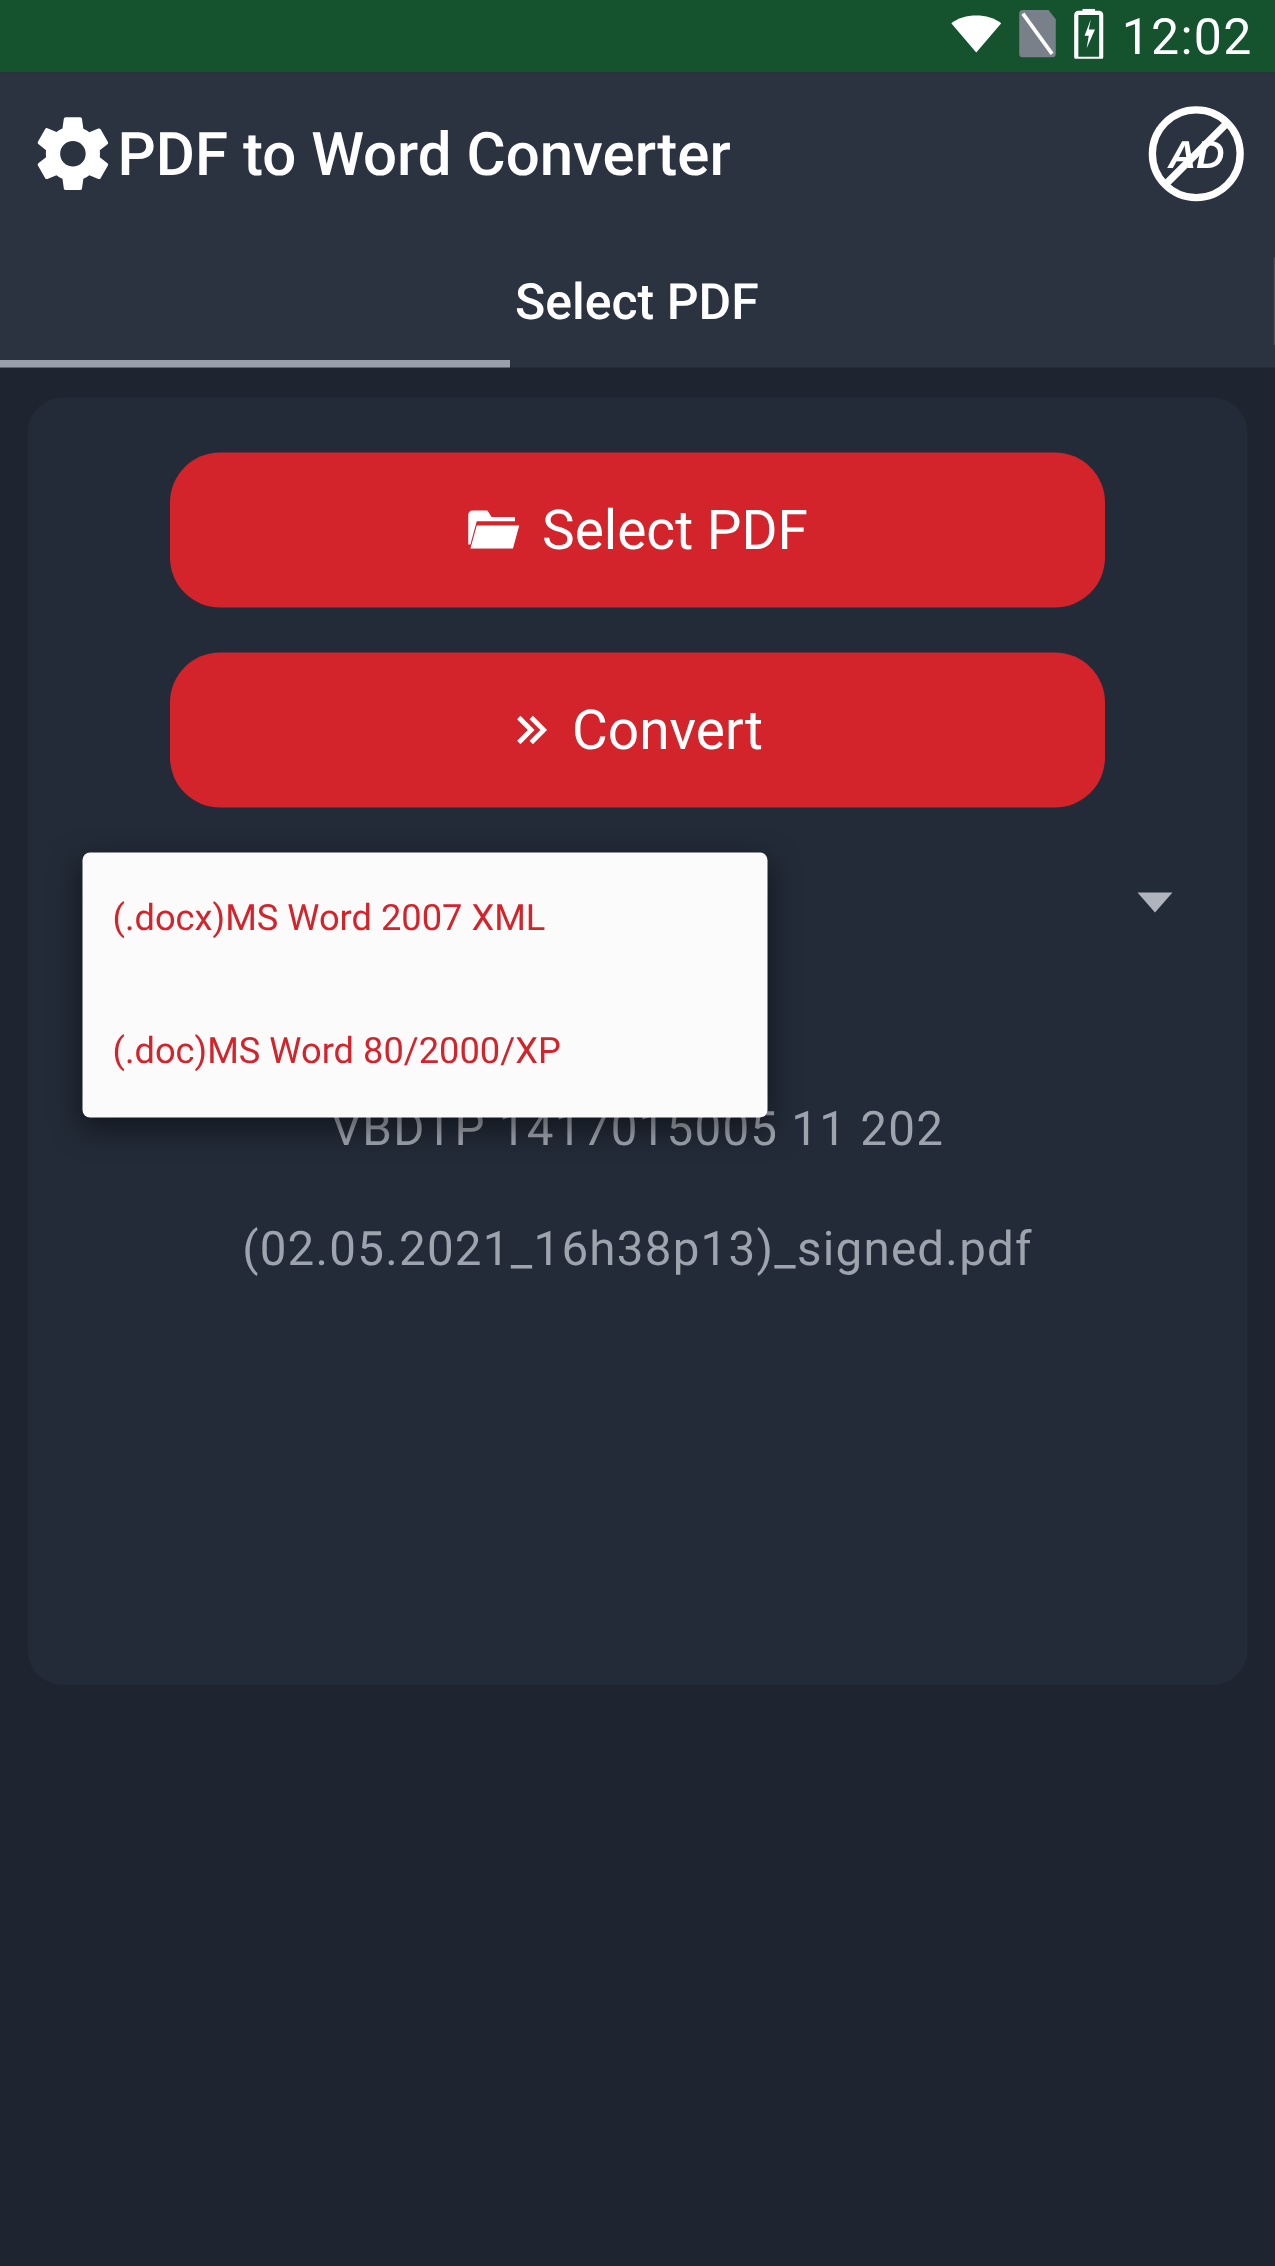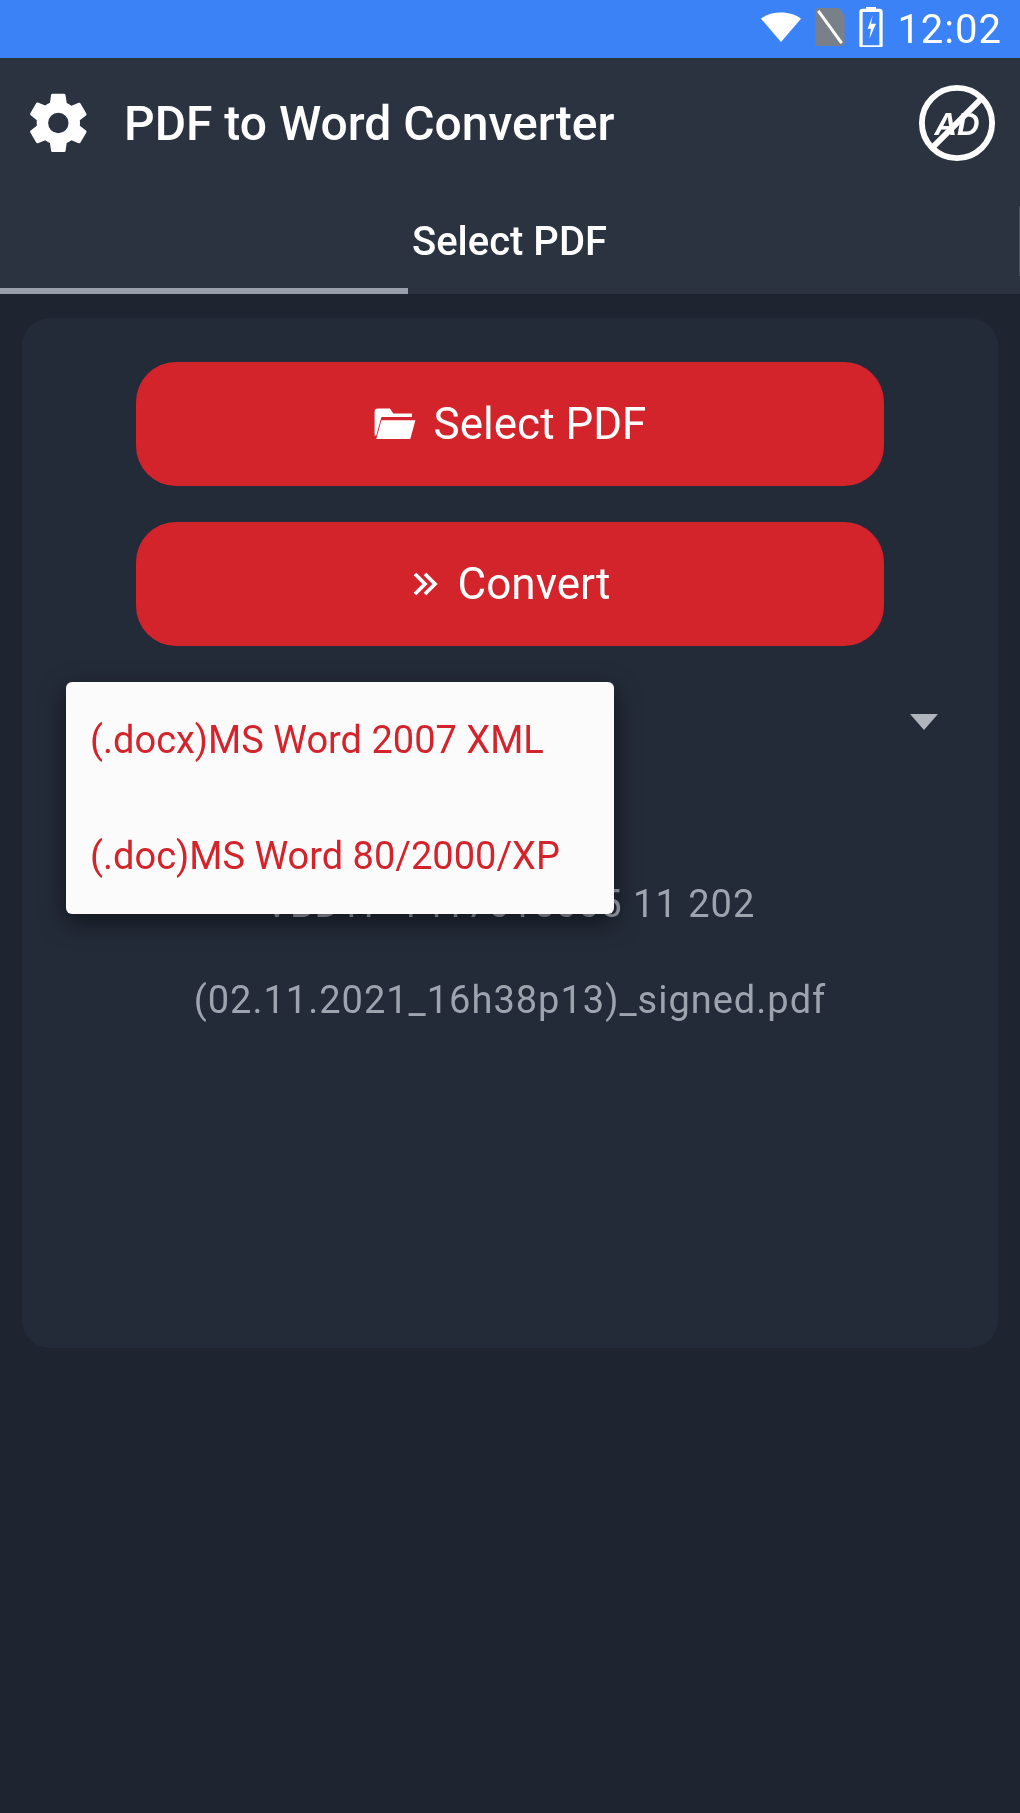--- a/index.html
+++ b/index.html
@@ -12,36 +12,35 @@
   }
 
   
   .status-bar {
     height: 58px;
     display: flex;
     justify-content: flex-end;
     align-items: center;
     padding: 0 18px;
     gap: 14px;
-    background: #3b82f6;
+    background: #14532d;
   }
   .status-time {
     font-size: 40px;
     font-weight: 400;
     letter-spacing: 1px;
   }
 
   
   .app-header {
     height: 130px;
     display: flex;
     align-items: center;
     padding: 0 24px;
     background: #2b3341;
-    gap: 30px;
   }
   .gear-icon {
     width: 70px;
     height: 70px;
     flex-shrink: 0;
   }
   .app-title {
     font-size: 48px;
     font-weight: 500;
     flex: 1;
@@ -123,21 +122,21 @@
     top: 364px;
     left: 44px;
     width: 548px;
     background: #fbfbfb;
     border-radius: 6px;
     box-shadow: 0 8px 24px rgba(0,0,0,0.5);
     z-index: 10;
   }
   .dropdown-item {
     padding: 36px 24px;
-    font-size: 38px;
+    font-size: 29px;
     color: #d3242c;
     cursor: pointer;
   }
 
   
   .dropdown-caret {
     position: absolute;
     top: 396px;
     right: 60px;
     width: 0;
@@ -226,21 +225,21 @@
   <div class="red-button">
     <span>
       <svg class="chevron-icon" viewBox="0 0 24 24">
           <path fill="none" stroke="#fff" stroke-width="3" d="M4 4l8 8-8 8M12 4l8 8-8 8"></path>
         </svg>
     </span>
     <span>Convert</span>
   </div>
 
   <div class="filename-line l1">VBDTP 1417015005 11 202</div>
-  <div class="filename-line l3">(02.11.2021_16h38p13)_signed.pdf</div>
+  <div class="filename-line l3">(02.05.2021_16h38p13)_signed.pdf</div>
 
   <div class="dropdown-caret"></div>
 
   <div class="dropdown-popup">
     <div class="dropdown-item">(.docx)MS Word 2007 XML</div>
     <div class="dropdown-item">(.doc)MS Word 80/2000/XP</div>
   </div>
 
 </div>
 

